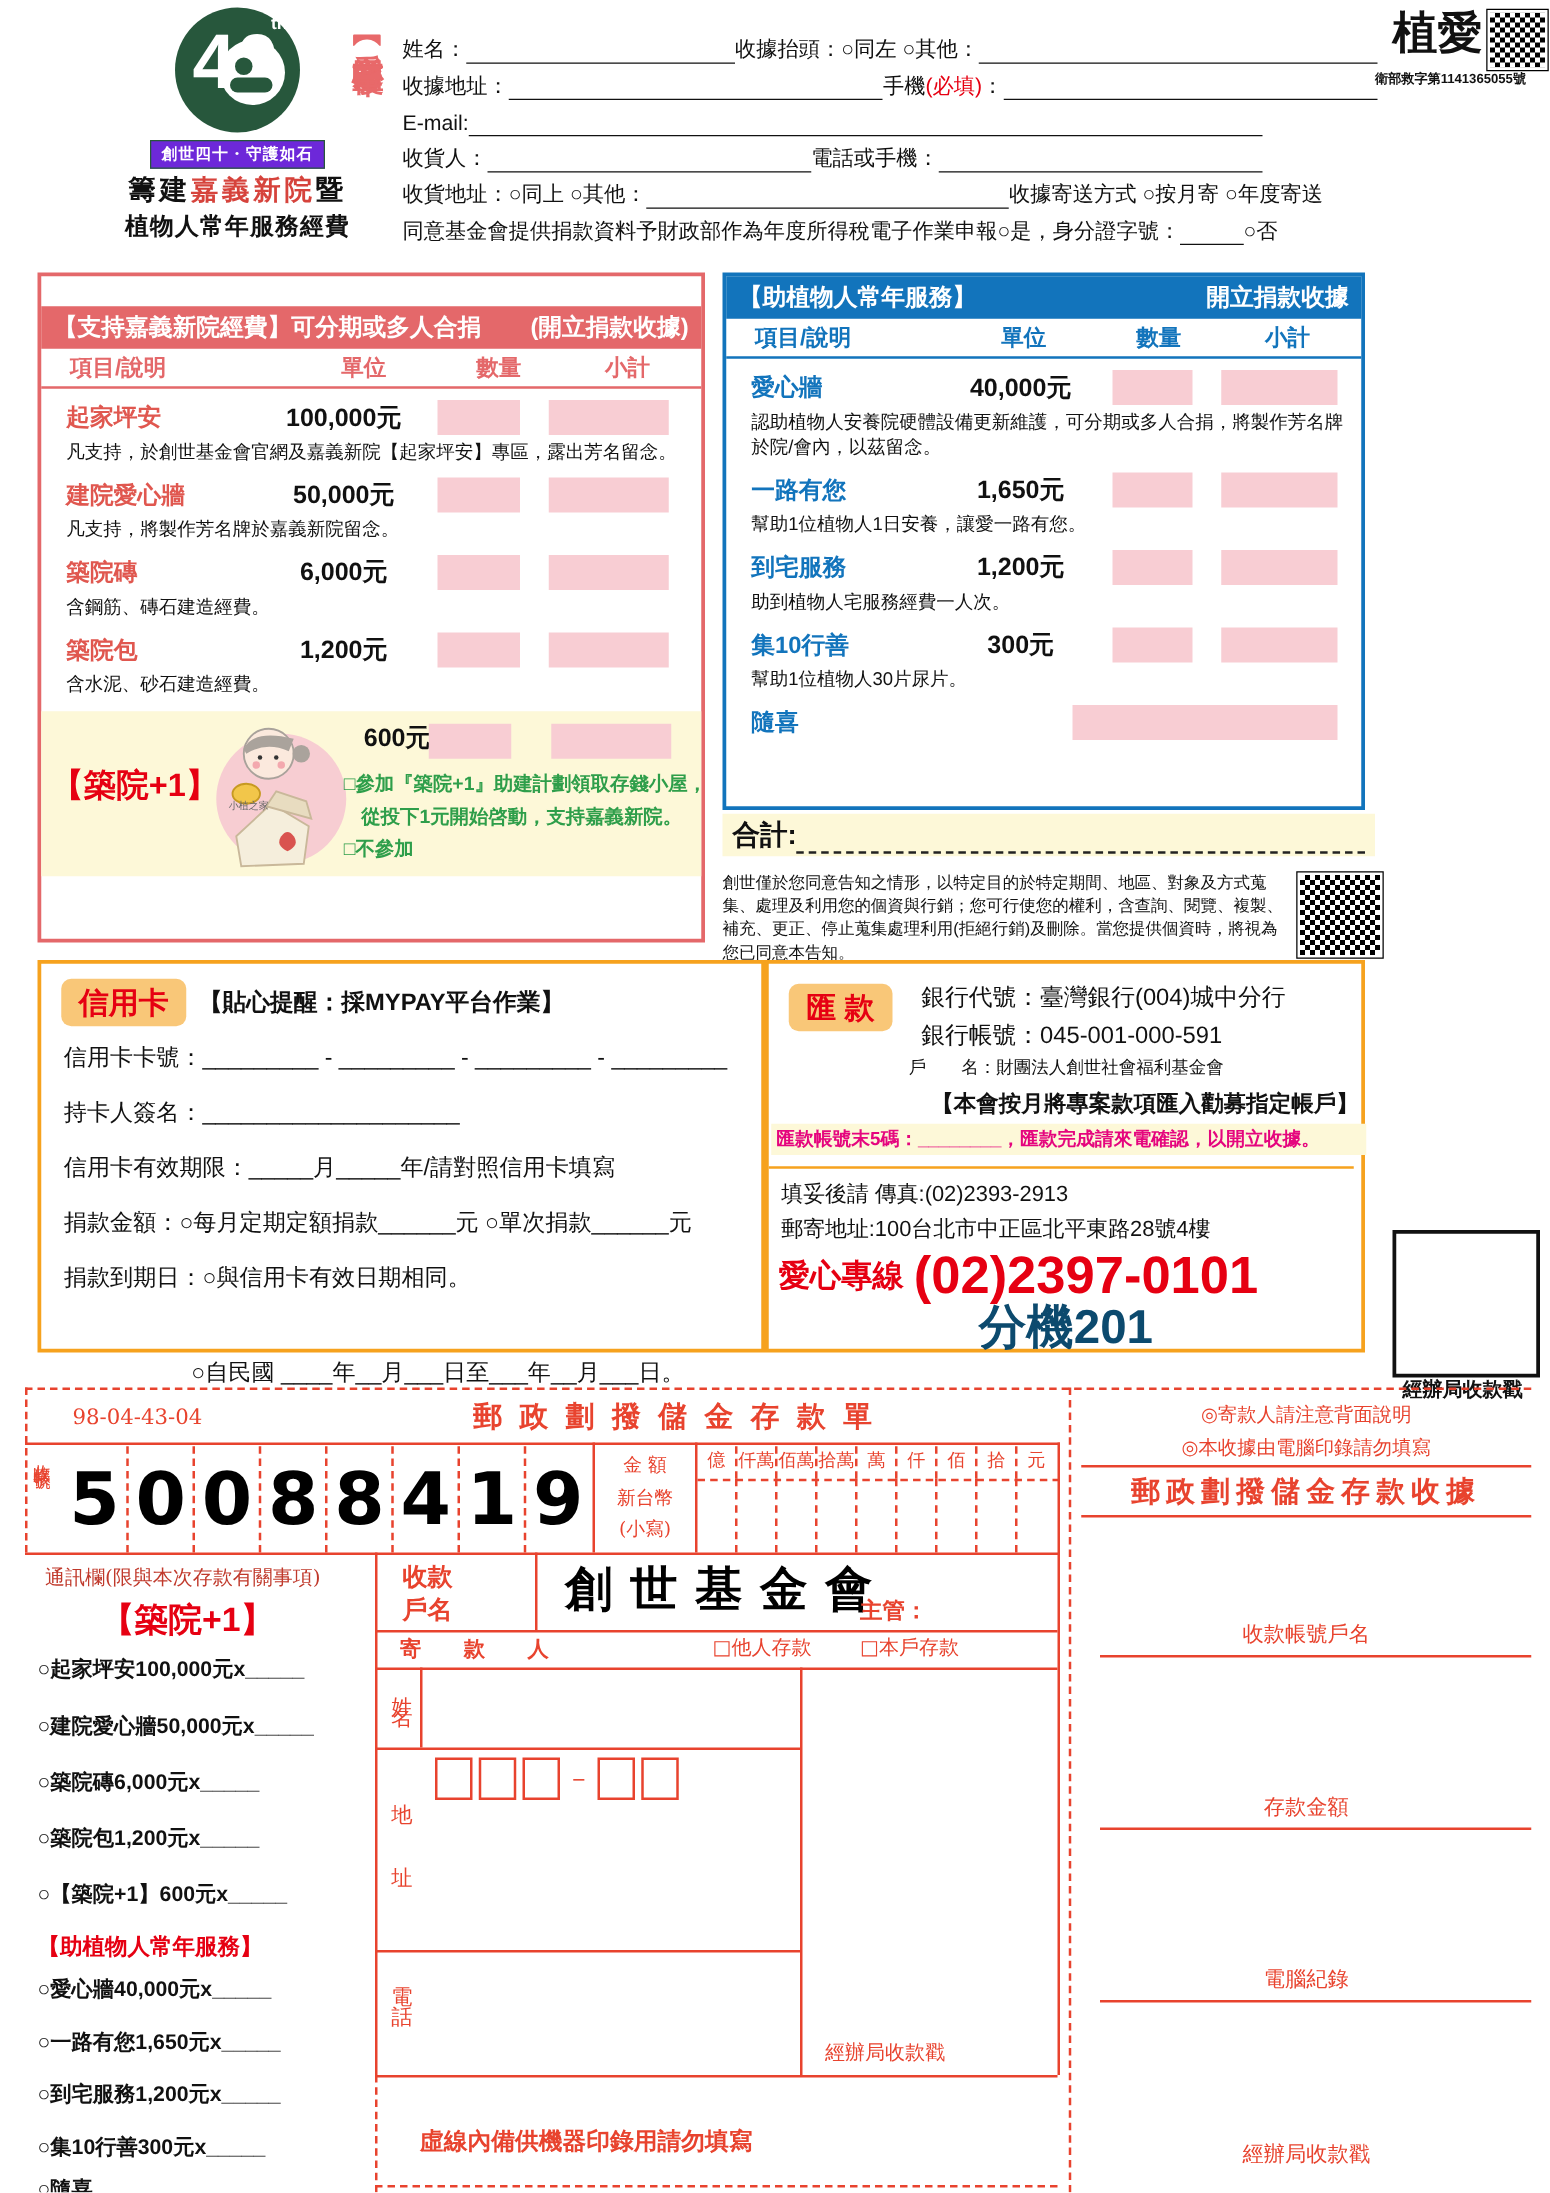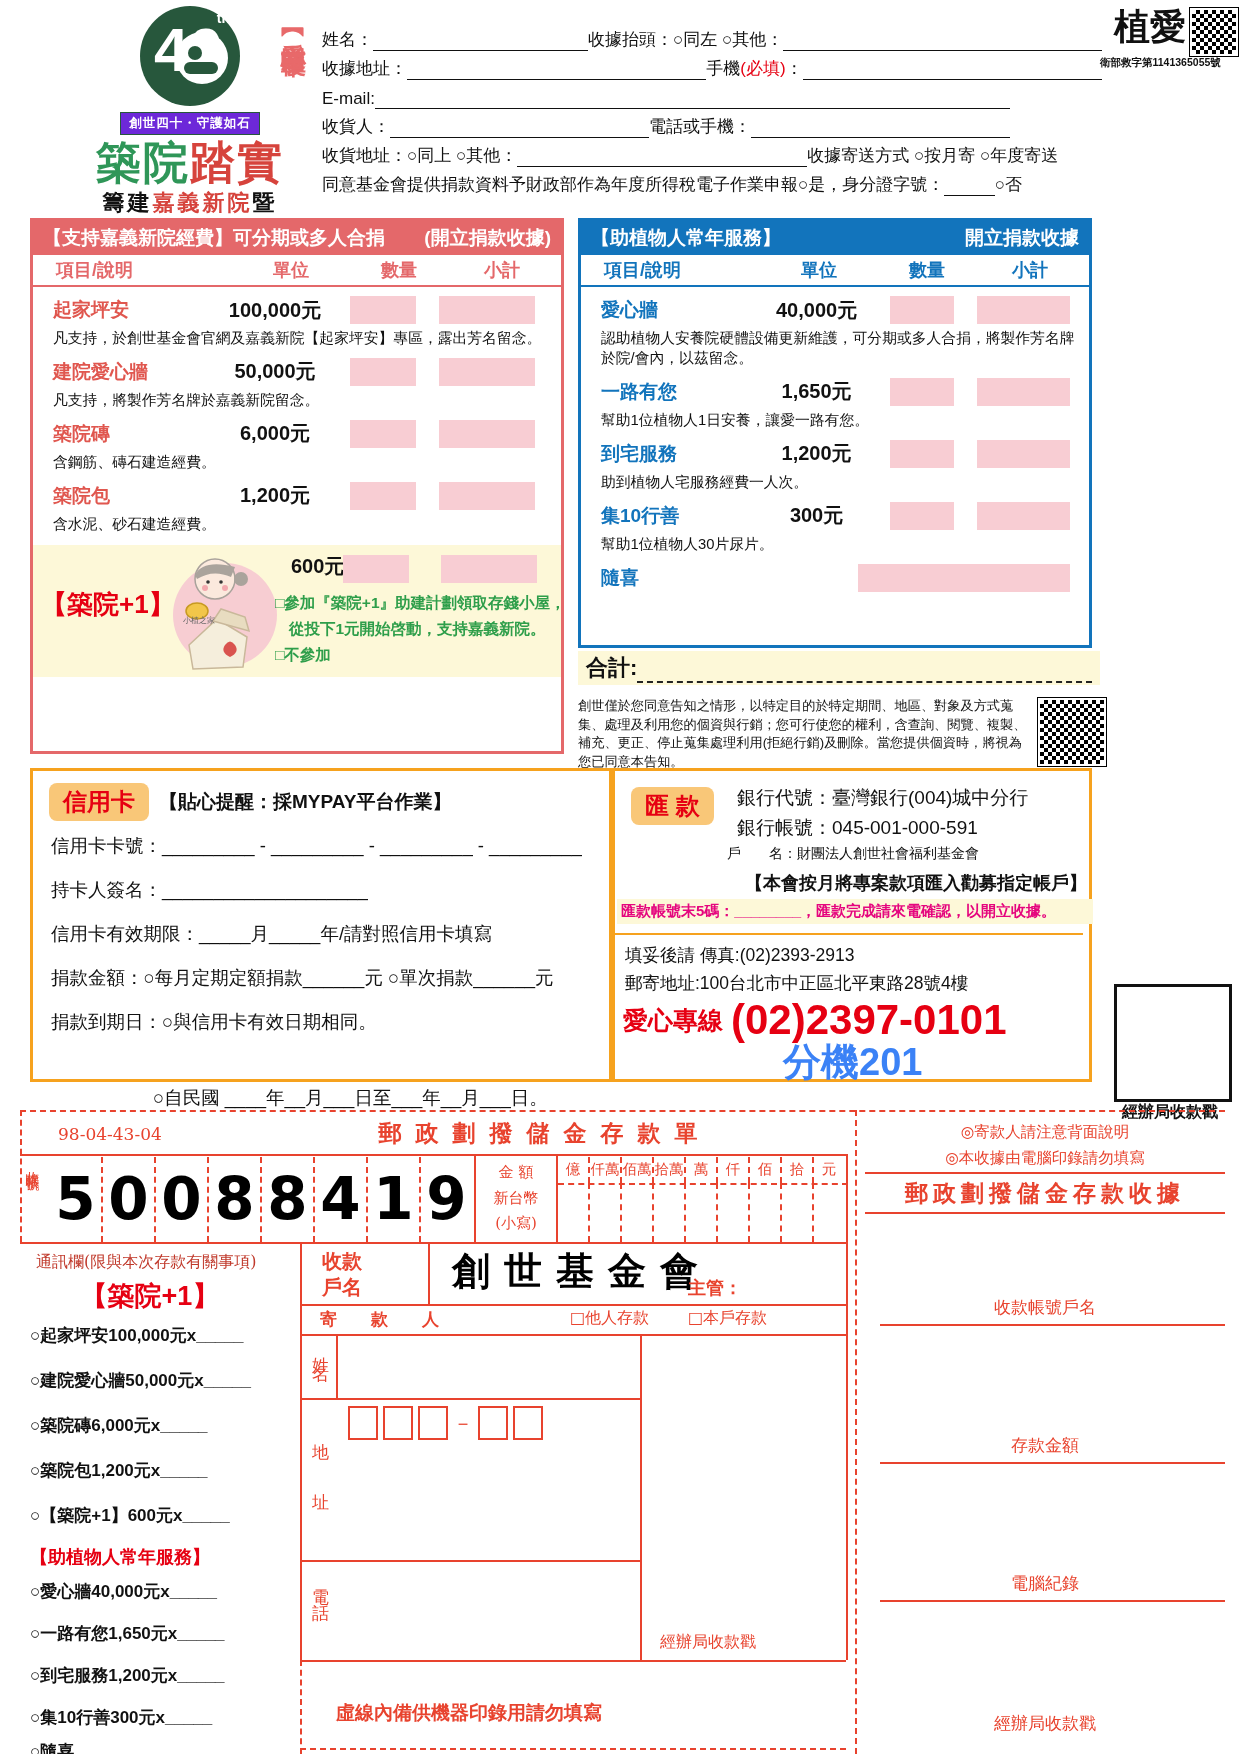--- a/index.html
+++ b/index.html
@@ -29,21 +29,21 @@
   .brand-name{font-family:"DejaVu Serif",serif;font-size:36px;font-weight:bold;line-height:1;}
   .qr{background:repeating-conic-gradient(#000 0% 25%,#fff 0% 50%);background-size:8px 8px;border:2px solid #fff;outline:1.5px solid #000;}
   .license{font-size:10.5px;font-weight:bold;white-space:nowrap;}
 
   
   .tbl{position:absolute;background:#fff;}
   .tbl-red{border:3px solid #e4686a;}
   .tbl-blue{border:3px solid #1274bc;}
   .tbl-head{display:flex;justify-content:space-between;align-items:center;color:#fff;font-weight:bold;
             font-size:19px;padding:0 10px;height:34px;white-space:nowrap;}
-  .tbl-red .tbl-head{background:#e4686a;}
+  .tbl-red .tbl-head{background:#e4686a;margin-top:24px;}
   .tbl-blue .tbl-head{background:#1274bc;}
   .colrow{display:flex;font-weight:bold;font-size:18px;height:30px;align-items:center;}
   .tbl-red .colrow{color:#e4686a;border-bottom:2px solid #e4686a;}
   .tbl-blue .colrow{color:#1274bc;border-bottom:2px solid #1274bc;}
   .c-name{flex:1;padding-left:23px;}
   .c-unit{width:128px;text-align:center;}
   .c-qty{width:88px;text-align:center;}
   .c-sub{width:118px;text-align:center;}
   .item{padding:9px 8px 0 8px;}
   .item-line{display:flex;align-items:center;}
@@ -67,21 +67,21 @@
 
   
   .obox{border:3px solid #f6a21e;background:#fff;}
   .pay-badge{display:inline-block;background:#f9c778;color:#e60012;font-weight:bold;font-size:24px;
              padding:3px 14px;border-radius:8px;white-space:nowrap;}
   .cc-line{position:absolute;left:18px;font-size:18.5px;white-space:nowrap;}
   .remit-line{position:absolute;font-size:17.5px;white-space:nowrap;}
   .magenta{color:#e5057e;font-weight:bold;font-size:15px;background:#fdf8d8;}
   .hot-label{color:#e60012;font-weight:bold;font-size:25px;}
   .hot-phone{color:#e60012;font-weight:bold;font-size:42px;line-height:1;}
-  .hot-ext{color:#3b82f6;font-weight:bold;font-size:38px;line-height:1;}
+  .hot-ext{color:#0c4a6e;font-weight:bold;font-size:38px;line-height:1;}
 
   
   .giro, .giro *{font-family:"DejaVu Serif","Liberation Serif",serif;}
   .gr{color:#e8432e;}
   .gdash-h{position:absolute;border-top:2px dashed #e8432e;}
   .gdash-v{position:absolute;border-left:2px dashed #e8432e;}
   .gsolid-v{position:absolute;border-left:2px solid #e8432e;}
   .gsolid-h{position:absolute;border-top:2px solid #e8432e;}
   .digit-cell{position:absolute;top:1157px;height:85px;text-align:center;font-size:58px;font-weight:bold;
               line-height:85px;color:#000;font-family:"DejaVu Sans",sans-serif;border-right:2px dashed #e8432e;}
@@ -102,23 +102,20 @@
   <div class="abs" style="left:72px;top:6px;width:236px;">
     <div class="logo-circle">
       <span class="logo-num">40</span>
       <span class="logo-th">th</span>
       <span class="logo-disc">
         <span class="logo-person"></span>
           <span class="logo-person2"></span>
       </span>
     </div>
     <div class="logo-badge">創世四十・守護如石</div>
-    <div class="logo-title">
-      <span class="t-green">築院</span><span class="t-red">踏實</span>
-    </div>
     <div class="logo-sub1">
       <span>籌建</span><span class="t-red">嘉義新院</span><span>暨</span>
     </div>
     <div class="logo-sub2">植物人常年服務經費</div>
   </div>
 
   <div class="abs reply-slip" style="left:281px;top:20px;height:195px;">【愛心回覆單】</div>
 
   <div class="abs" style="left:322px;top:22px;width:816px;">
     <div class="fieldrow" style="width:780px;">

